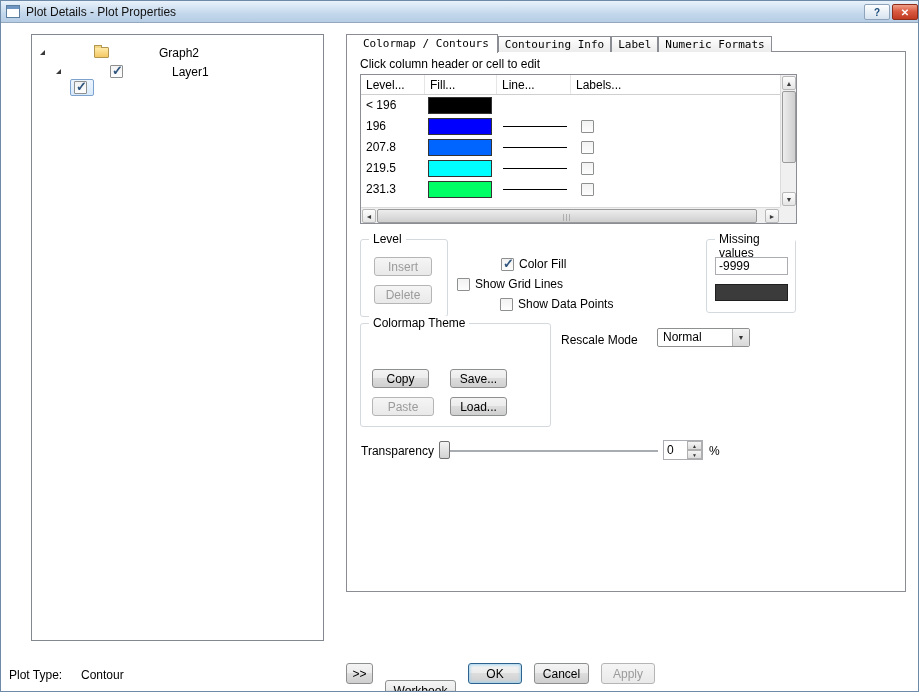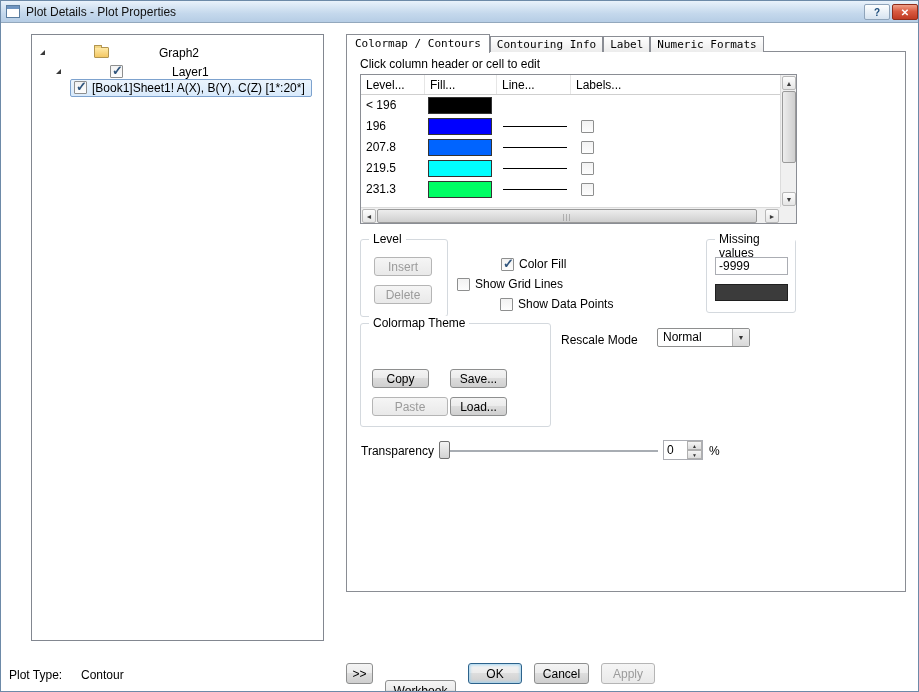--- a/index.html
+++ b/index.html
@@ -81,21 +81,21 @@
     position: absolute; left: 345px; top: 32px; height: 19px;
     display: flex; align-items: flex-end; z-index: 3;
     font-family: "DejaVu Sans Mono", monospace; font-size: 11px;
   }
   .tab {
     border: 1px solid #8a8d94; border-bottom: none;
     background: linear-gradient(#ffffff, #ececec);
     padding: 1px 6px 1px 6px; height: 16px; cursor: default; white-space: nowrap;
   }
   .tab.active {
-    background: #fff; height: 19px; padding: 2px 8px 0 8px;
+    background: #fff; height: 19px; padding: 2px 8px 0 16px;
     position: relative; margin-bottom: -1px; z-index: 4;
   }
   
   .panel {
     position: absolute; left: 345px; top: 50px; width: 560px; height: 541px;
     background: #fff; border: 1px solid #8a8d94;
   }
   .hint { position: absolute; left: 13px; top: 5px; }
   
   .cmap-table {
@@ -185,21 +185,20 @@
       <span>Graph2</span>
     </div>
     <div class="tree-row" style="left:24px; top:28px;">
       <span class="arrow-exp"></span>
       <span class="cb checked"></span>
       <span class="tree-label">Layer1</span>
     </div>
     <div class="tree-row" style="left:38px; top:44px;">
       <span class="tree-sel">
         <span class="cb checked"></span>
-        <span class="tree-label">[Book1]Sheet1! A(X), B(Y), C(Z) [1*:20*]</span>
       </span>
     </div>
   </div>
 
   <div class="tabs">
     <div class="tab active">Colormap / Contours</div>
     <div class="tab">Contouring Info</div>
     <div class="tab">Label</div>
     <div class="tab">Numeric Formats</div>
   </div>
@@ -279,21 +278,21 @@
     <div class="groupbox" style="left:359px; top:187px; width:90px; height:74px;">
       <span class="legend">Missing values</span>
       <input class="text-input" style="left: 8px; top: 17px; width: 73px; height: 18px;" value="-9999">
       <div class="color-btn" style="left: 8px; top: 44px; width: 73px; height: 17px; background: rgb(59, 59, 59);"></div>
     </div>
 
     <div class="groupbox" style="left:13px; top:271px; width:191px; height:104px;">
       <span class="legend">Colormap Theme</span>
       <div class="btn" style="left:11px; top:45px; width:57px;">Copy</div>
       <div class="btn" style="left:89px; top:45px; width:57px;">Save...</div>
-      <div class="btn disabled" style="left:11px; top:73px; width:76px;">Paste</div>
+      <div class="btn disabled" style="left:11px; top:73px; width:62px;">Paste</div>
       <div class="btn" style="left:89px; top:73px; width:57px;">Load...</div>
     </div>
 
     <div style="position:absolute; left:214px; top:281px;">Rescale Mode</div>
     <div class="combo" style="left:310px; top:276px;text-align:center;">
       <span class="combo-text">Normal</span>
       <span class="combo-arrow">▼</span>
     </div>
 
     <div style="position:absolute; left:14px; top:392px;">Transparency</div>

